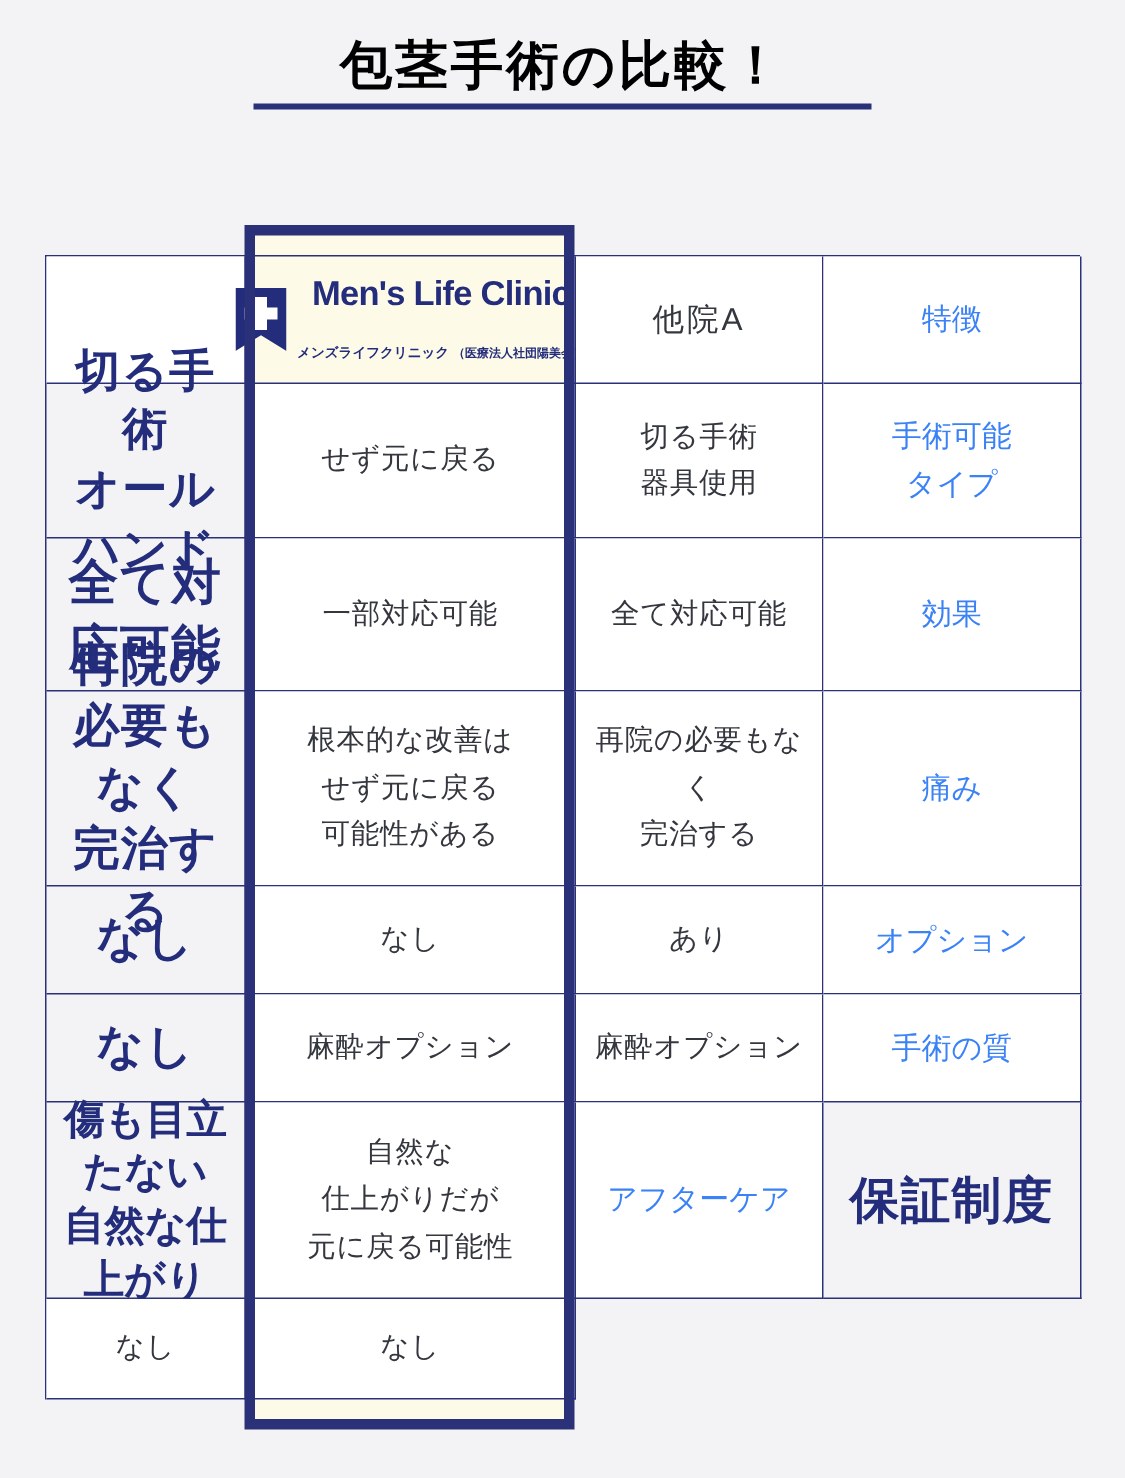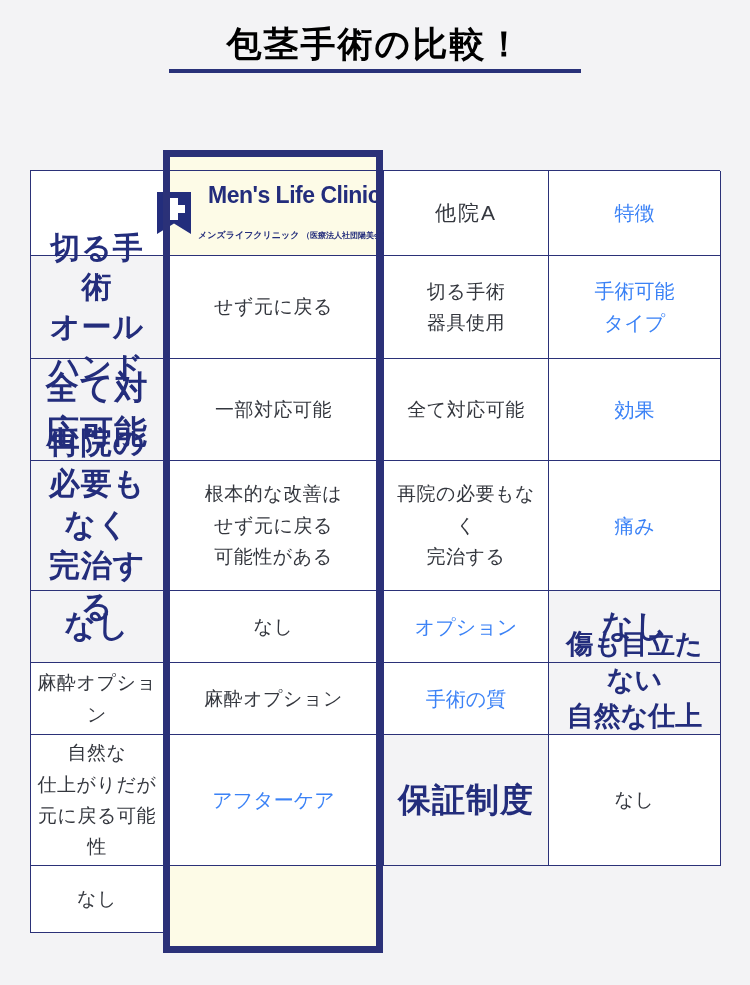--- a/index.html
+++ b/index.html
@@ -176,20 +176,21 @@
 完治する</div>
     <div class="cell other-cell">根本的な改善は
 せず元に戻る
 可能性がある</div>
     <div class="cell other-cell">再院の必要もなく
 完治する</div>
 
     <div class="cell label-cell">痛み</div>
     <div class="cell clinic hl-text fs31">なし</div>
     <div class="cell other-cell">なし</div>
+    <div class="cell other-cell">あり</div>
 
     <div class="cell label-cell">オプション</div>
     <div class="cell clinic hl-text fs31">なし</div>
     <div class="cell other-cell">麻酔オプション</div>
     <div class="cell other-cell">麻酔オプション</div>
 
     <div class="cell label-cell">手術の質</div>
     <div class="cell clinic hl-text fs27">傷も目立たない
 自然な仕上がり</div>
     <div class="cell other-cell">自然な

